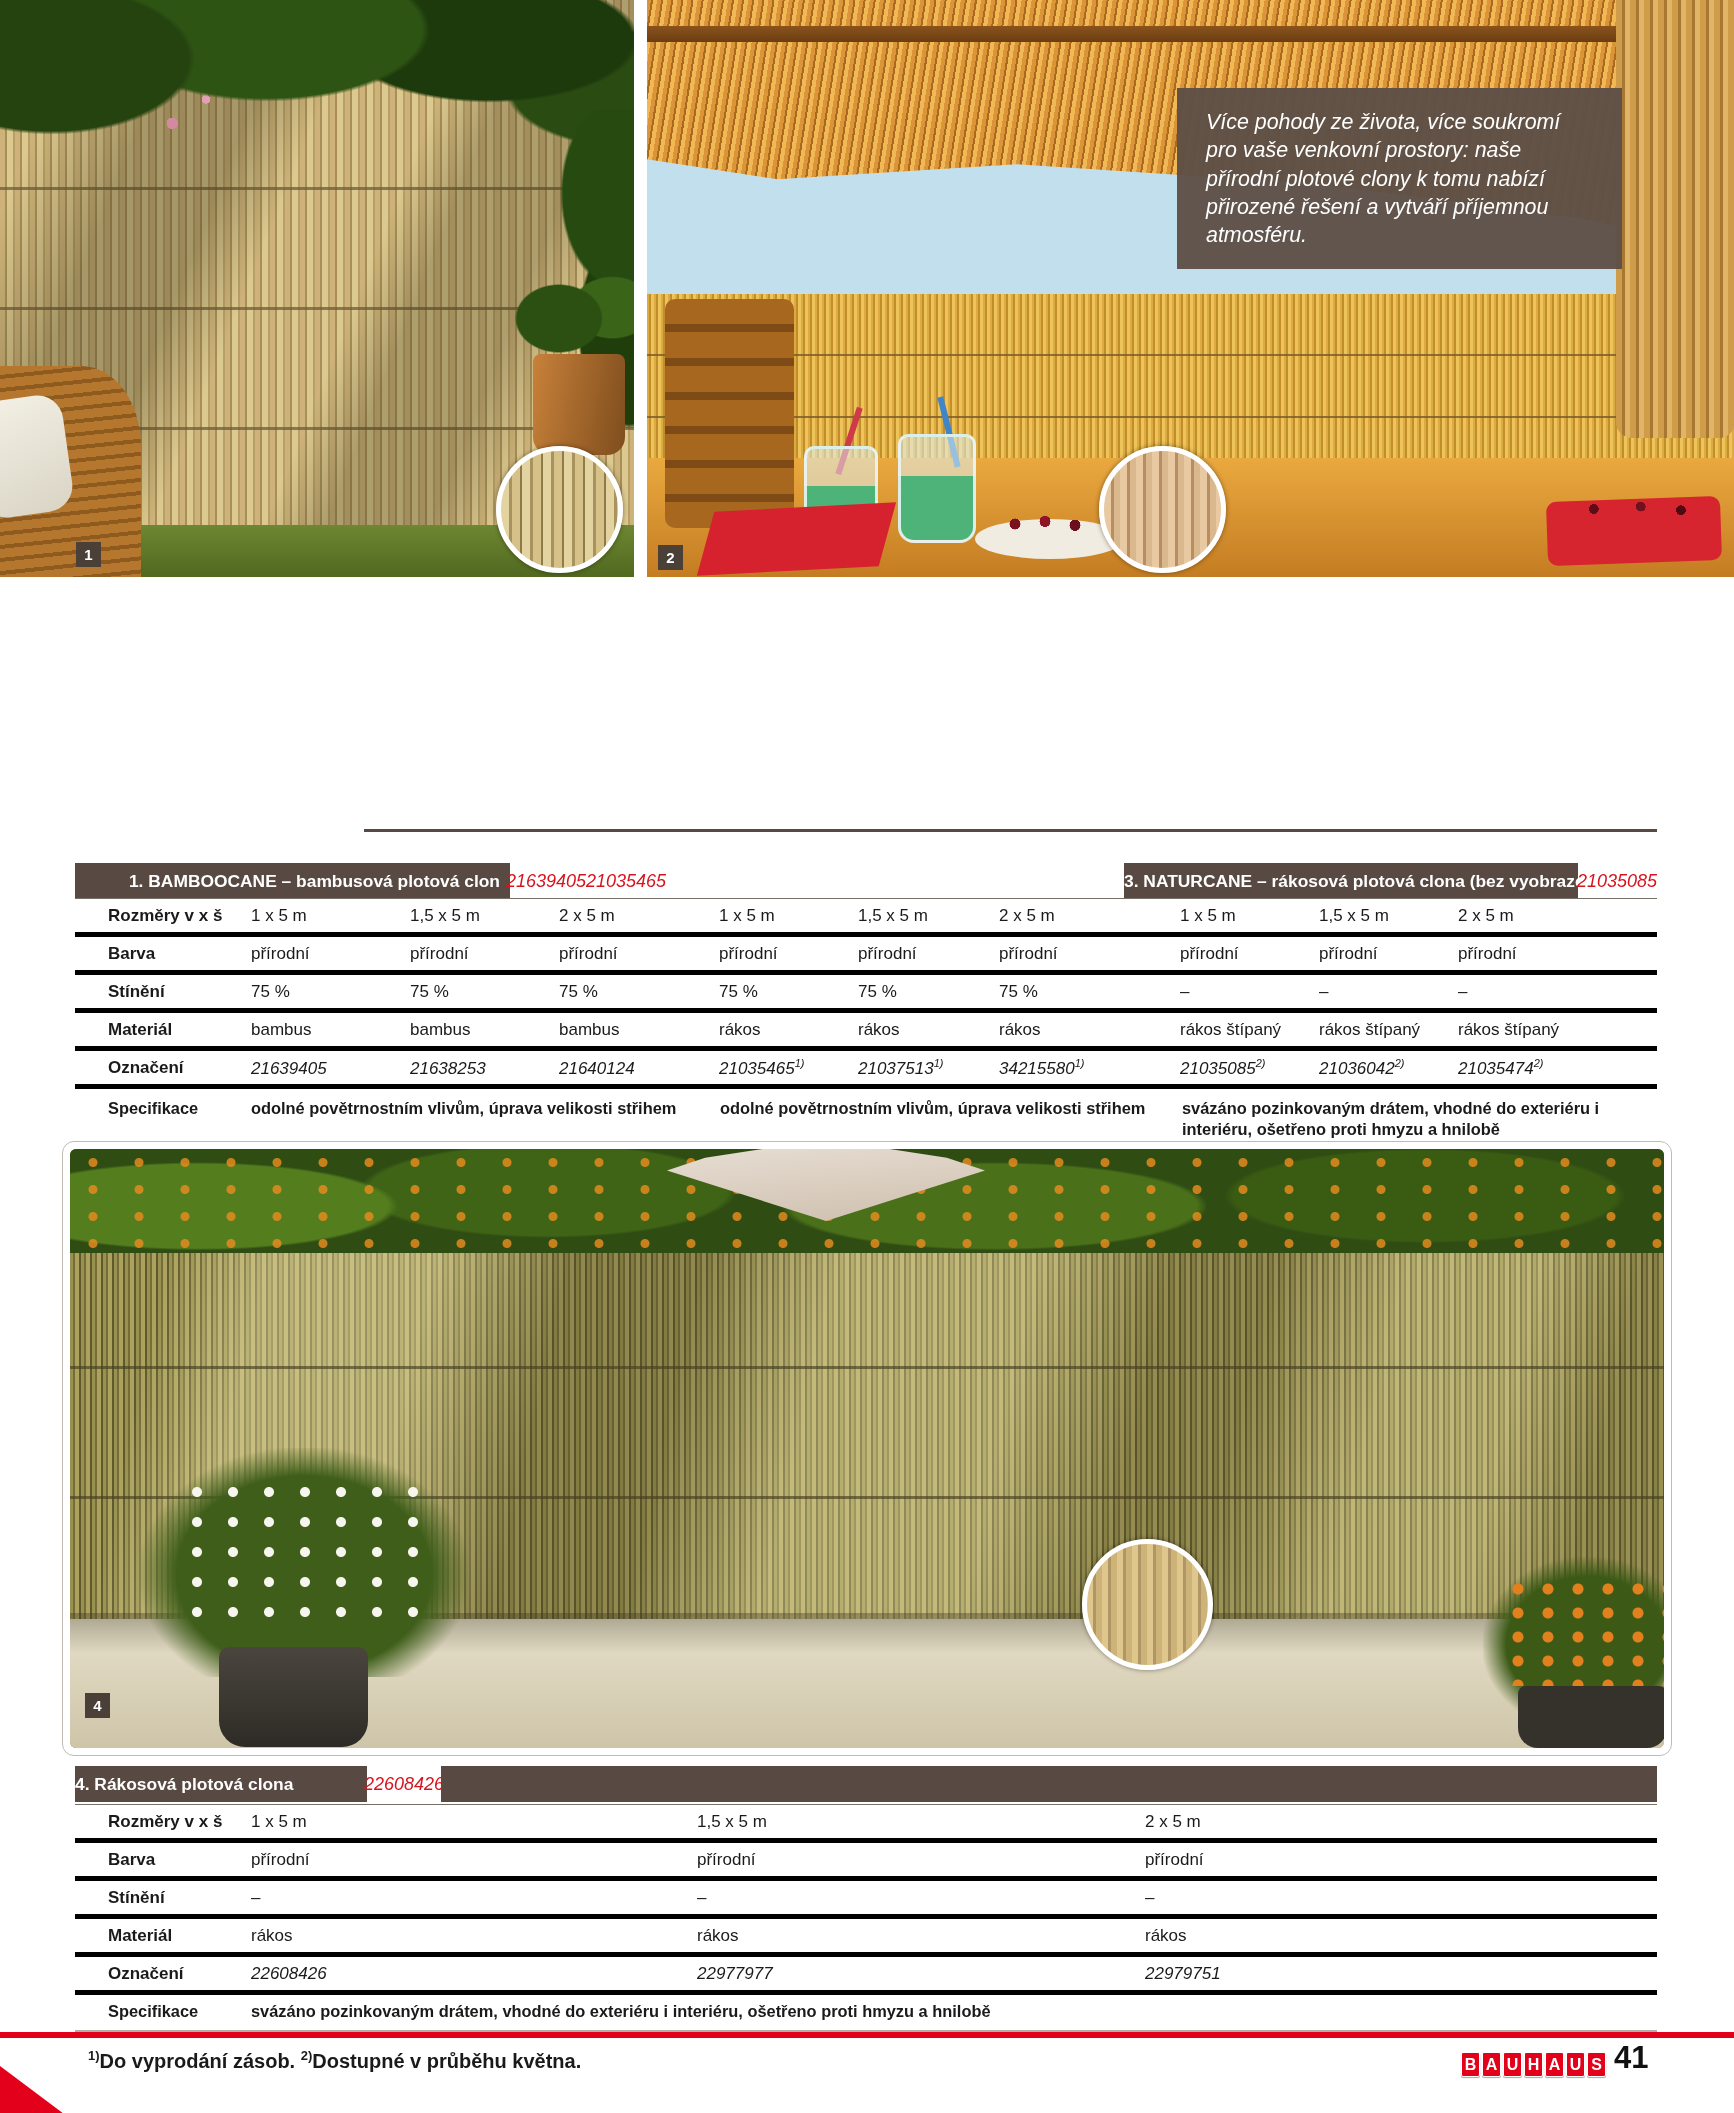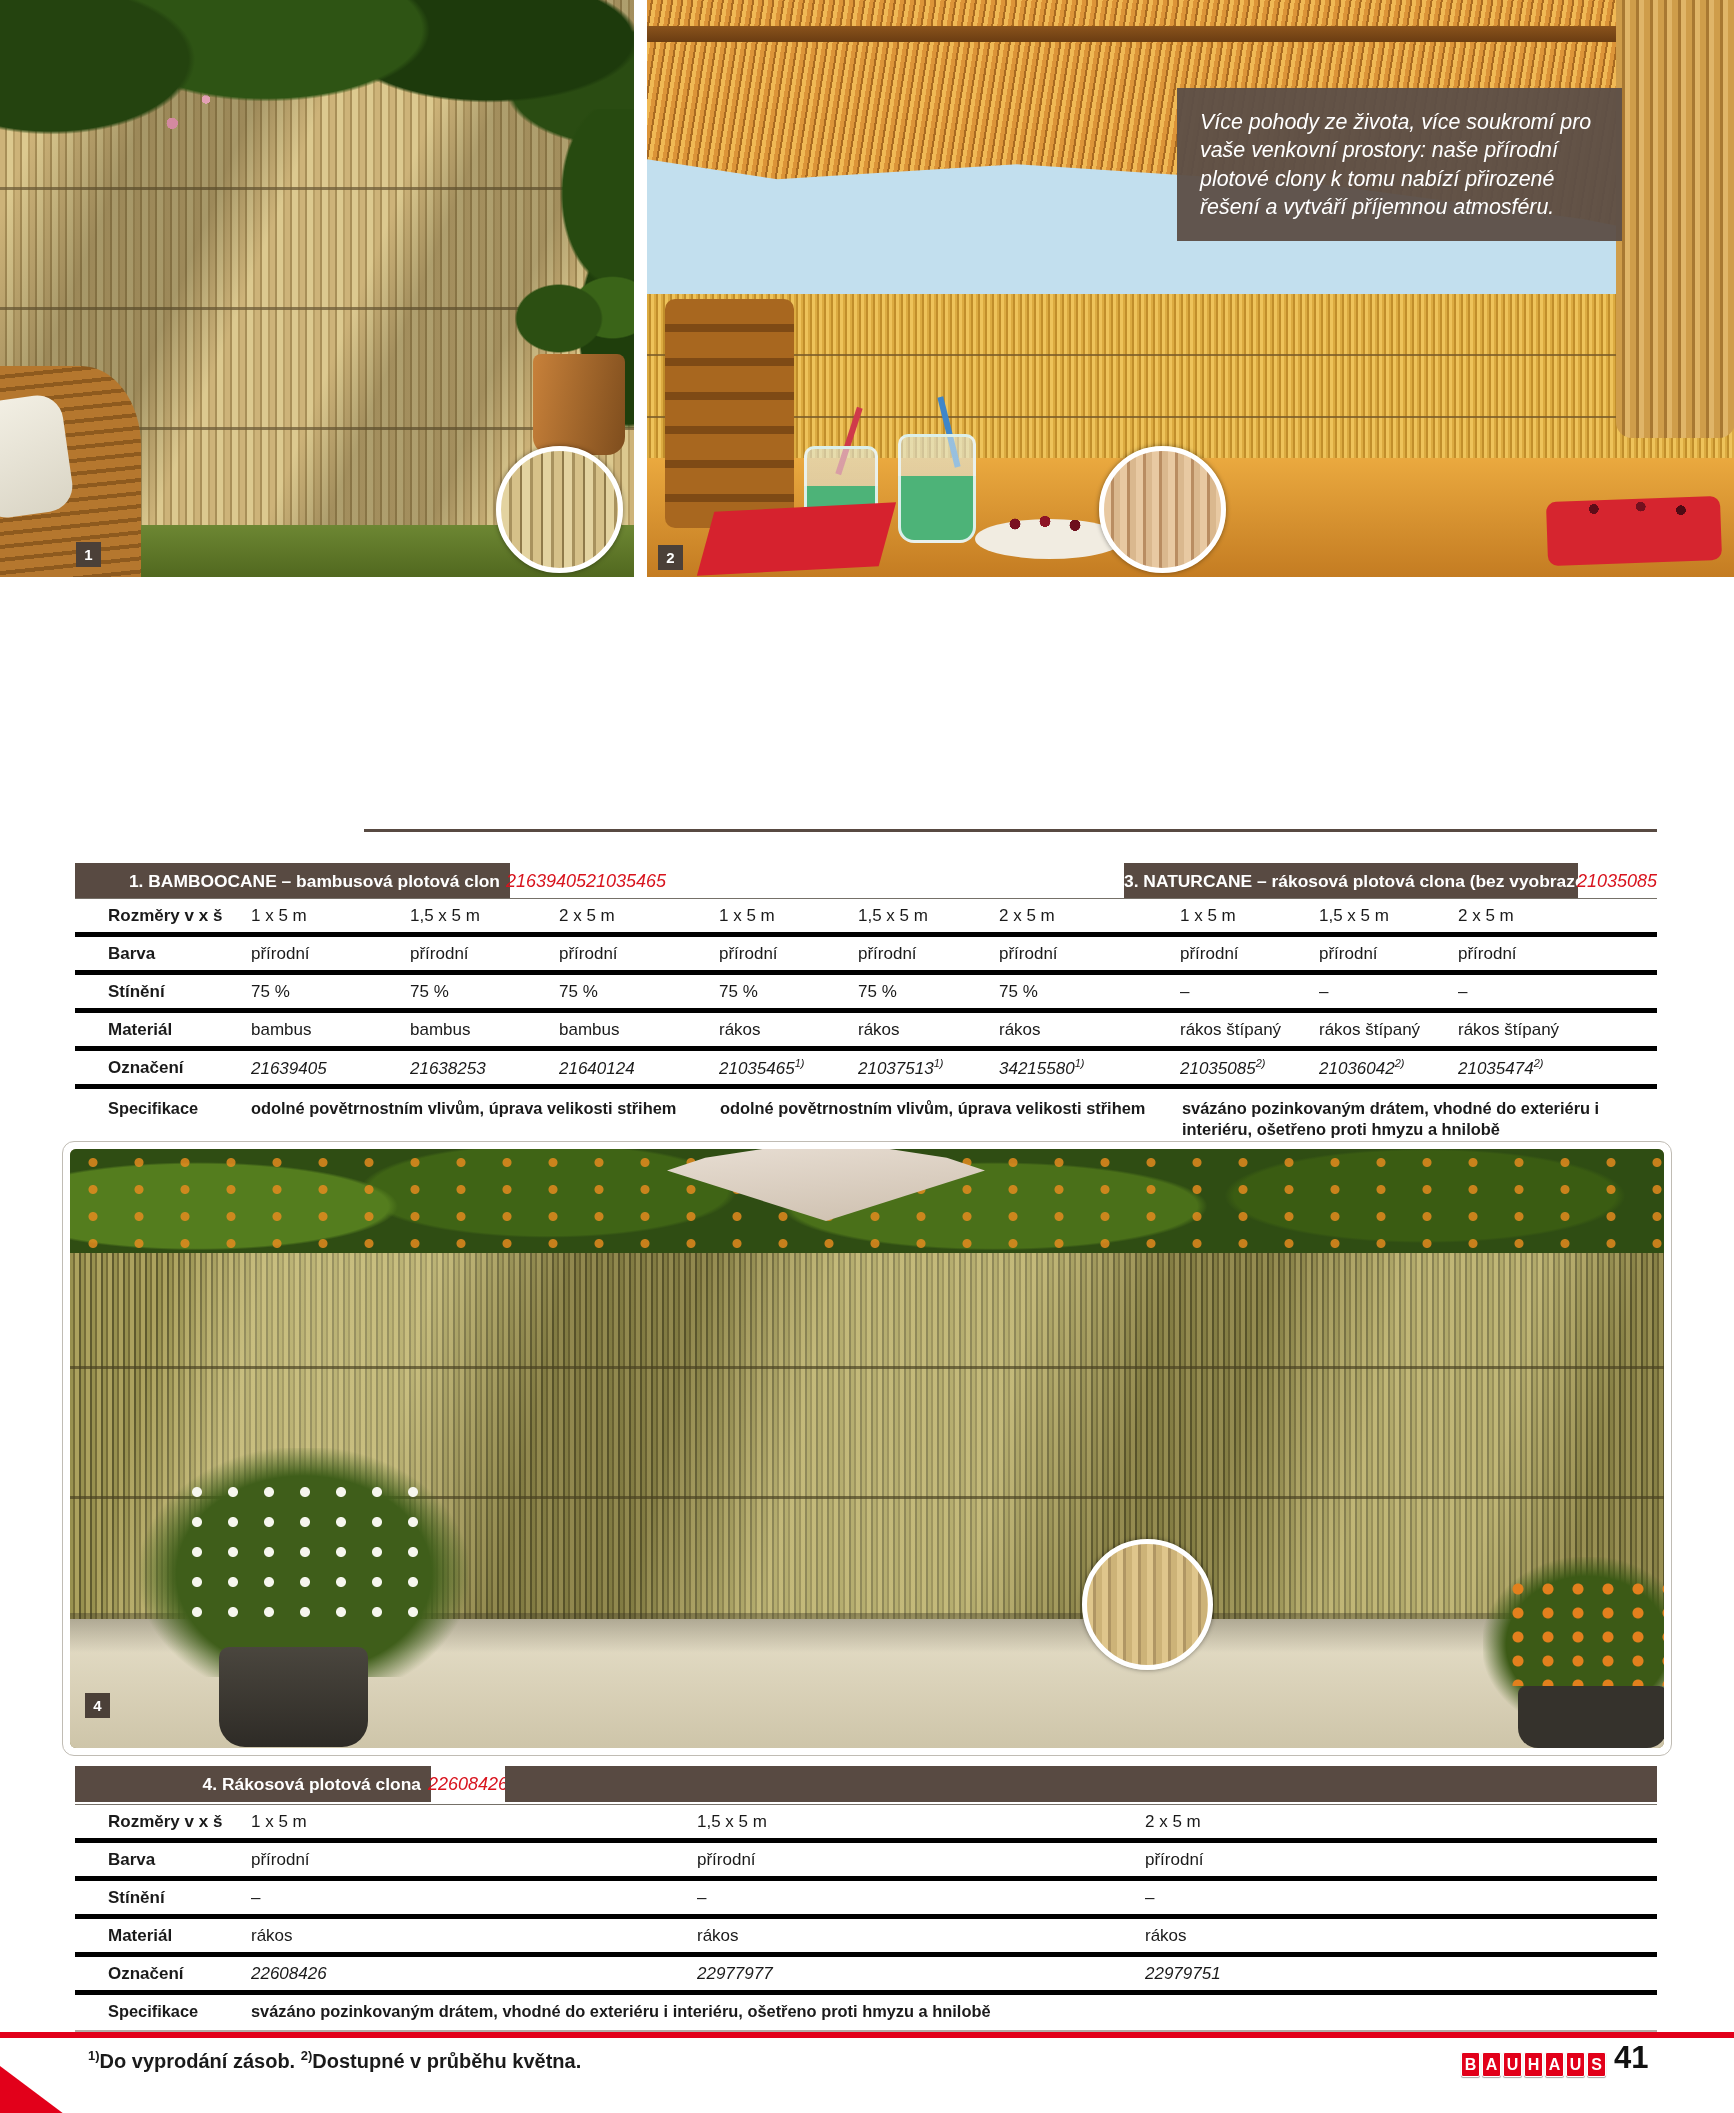--- a/index.html
+++ b/index.html
@@ -54,21 +54,21 @@
     radial-gradient(circle 9px at 45% 40%,#8e1426 60%,transparent 62%),
     radial-gradient(circle 9px at 75% 55%,#6d0e1c 60%,transparent 62%);}
   .p2-bowl{left:900px;bottom:14px;width:174px;height:64px;background:#d6252f;border-radius:10px;transform:rotate(-2deg);}
   .p2-bowl-fruit{left:920px;bottom:56px;width:134px;height:24px;background:
     radial-gradient(circle 8px at 20% 50%,#5e0c18 60%,transparent 62%),
     radial-gradient(circle 8px at 55% 40%,#73101e 60%,transparent 62%),
     radial-gradient(circle 8px at 85% 55%,#4f0a14 60%,transparent 62%);}
 
   
   .overlay-box{left:1177px;top:88px;width:445px;background:rgba(93,79,71,.96);color:#fff;
-    padding:20px 23px;box-sizing:border-box;font-style:italic;font-size:21.4px;line-height:1.32;}
+    padding:20px 29px;box-sizing:border-box;font-style:italic;font-size:21.4px;line-height:1.32;}
   .overlay-box p{margin:0 0 13px 0;}
   .overlay-box p:last-child{margin-bottom:0;}
 
   
   .pbadge{position:absolute;width:25px;height:25px;background:#4b4038;color:#fff;font-weight:bold;
     font-size:15px;display:flex;align-items:center;justify-content:center;}
   .inset{position:absolute;border-radius:50%;border:5px solid #fff;box-shadow:0 0 5px rgba(0,0,0,.45);box-sizing:border-box;}
   .inset1{left:496px;top:446px;width:127px;height:127px;background:repeating-linear-gradient(90deg,#e3d3a0 0 8px,#a8925e 8px 11px,#d6c189 11px 19px,#8f7a4a 19px 21px);}
   .inset2{left:452px;top:446px;width:127px;height:127px;background:repeating-linear-gradient(90deg,#e8c9a2 0 7px,#b98d62 7px 10px,#dab88e 10px 16px);}
   .inset4{left:1012px;top:390px;width:131px;height:131px;background:repeating-linear-gradient(90deg,#dfc68c 0 6px,#b09664 6px 9px,#cdb378 9px 15px);}
@@ -82,22 +82,22 @@
   .hbar{position:absolute;top:863px;height:36px;display:flex;}
   .hbar-name{flex:1;background:#584a42;color:#fff;font-weight:bold;font-size:17.4px;line-height:36px;
     text-align:right;padding-right:10px;white-space:nowrap;overflow:hidden;}
   .hbar-sku{background:#fff;color:#d8141e;font-style:italic;font-size:18px;display:flex;
     align-items:center;justify-content:center;white-space:nowrap;}
   .hbar1{left:75px;width:507px;}  .hbar1 .hbar-sku{width:72px;}
   .hbar2{left:586px;width:534px;} .hbar2 .hbar-sku{width:80px;}
   .hbar3{left:1124px;width:532px;}.hbar3 .hbar-sku{width:78px;}
 
   .hbar4{position:absolute;left:75px;top:1766px;width:1582px;height:36px;display:flex;}
-  .hbar4 .seg-name{width:356px;background:#584a42;color:#fff;font-weight:bold;font-size:17.4px;
-    line-height:36px;text-align:right;padding-right:10px;box-sizing:border-box;white-space:nowrap;}
+  .hbar4 .seg-name{width:292px;background:#584a42;color:#fff;font-weight:bold;font-size:17.4px;
+    line-height:36px;padding-right:10px;box-sizing:border-box;white-space:nowrap;}
   .hbar4 .seg-sku{width:74px;background:#fff;color:#d8141e;font-style:italic;font-size:18px;
     display:flex;align-items:center;justify-content:center;}
   .hbar4 .seg-fill{flex:1;background:#584a42;}
 
   
   .t1{position:absolute;left:75px;top:898px;width:1582px;}
   .t2{position:absolute;left:75px;top:1804px;width:1582px;}
   .trow{display:grid;align-items:center;height:33px;border-bottom:5px solid #000000;font-size:17px;}
   .t1 .trow{grid-template-columns:176px 159px 149px 160px 139px 141px 181px 139px 139px 197px;}
   .t1 .trow:first-child{border-top:1px solid #757068;}

